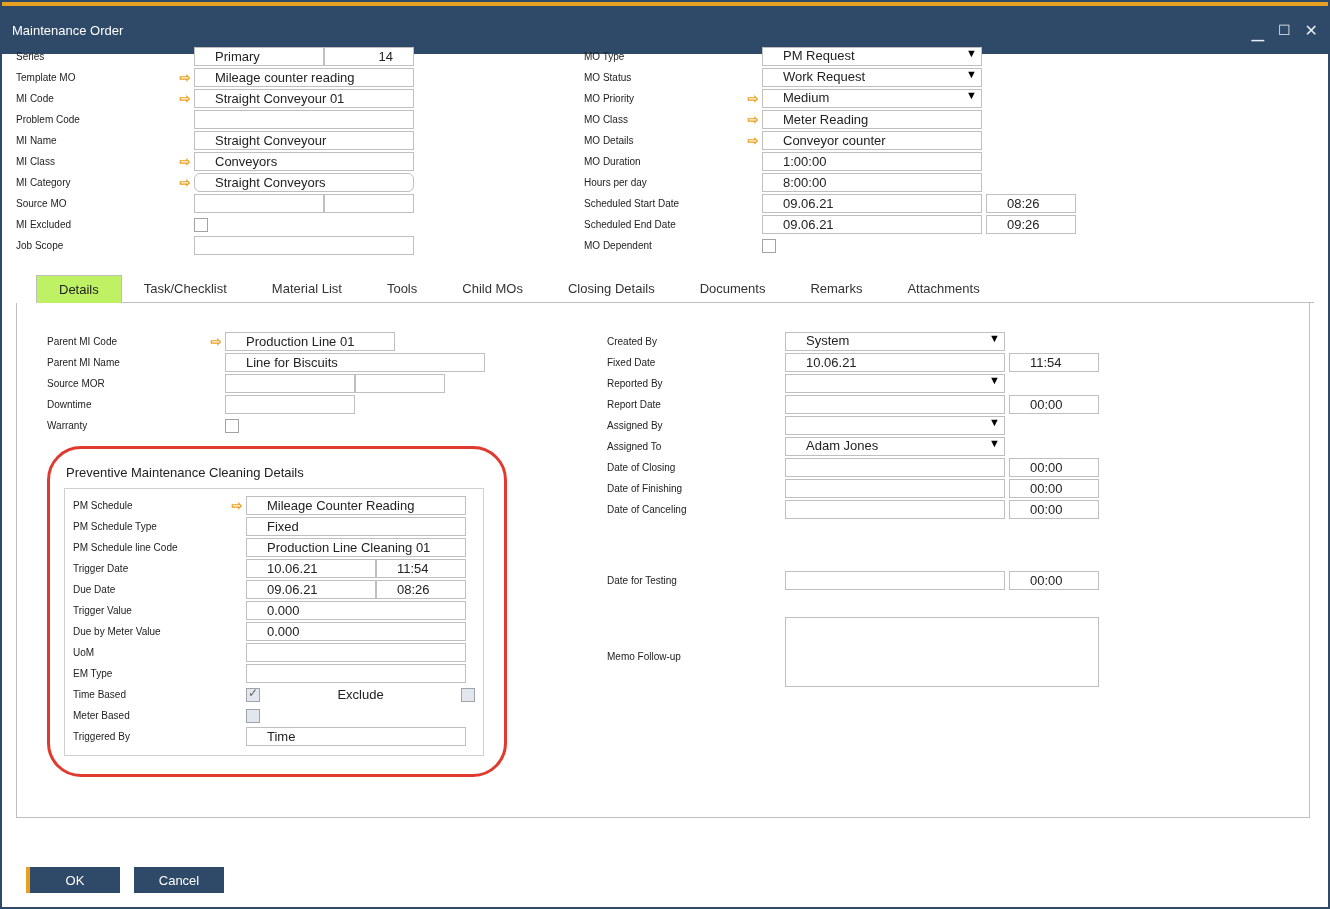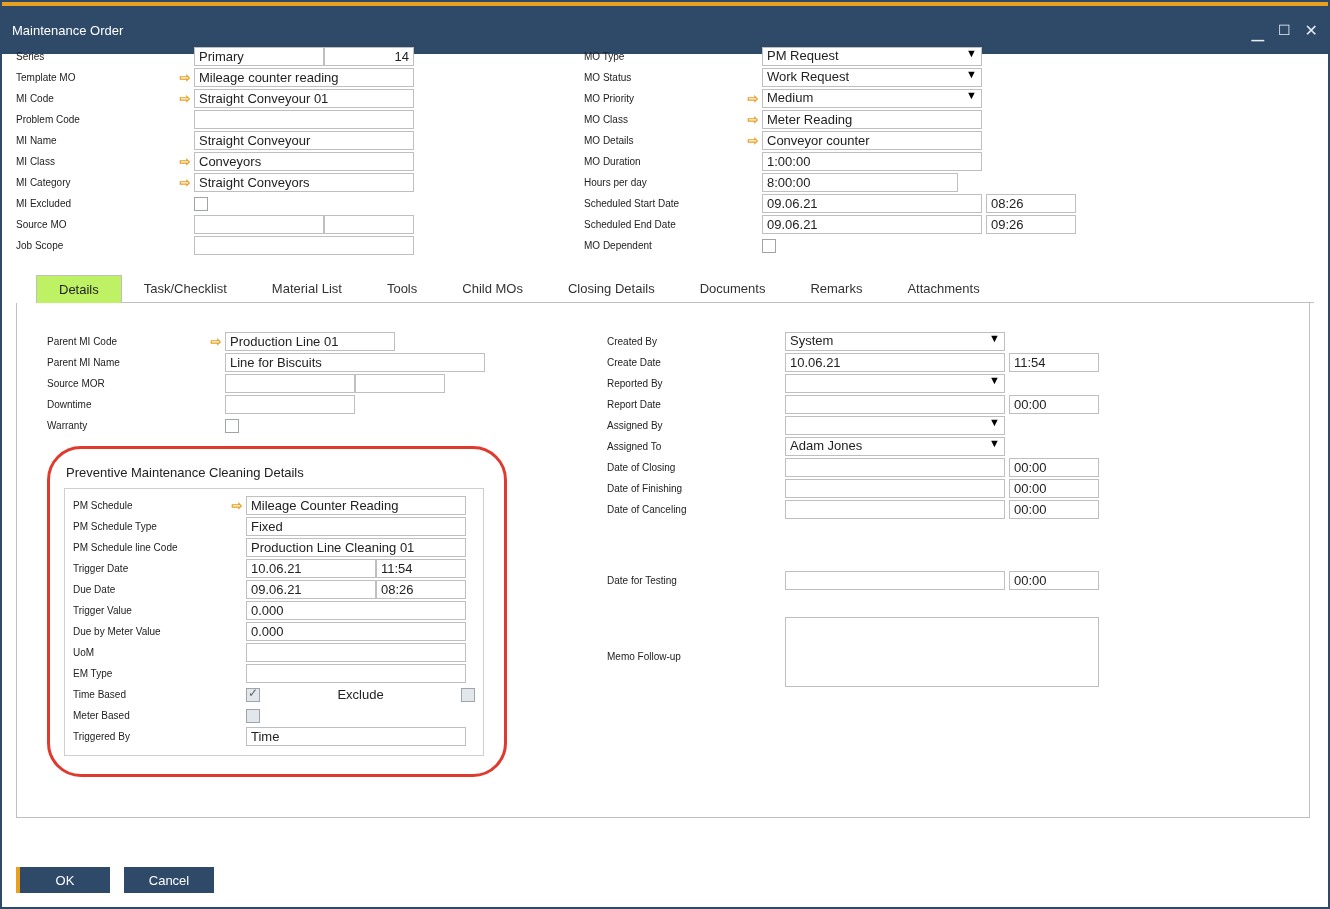--- a/index.html
+++ b/index.html
@@ -68,21 +68,21 @@
     color: #e8a021;
     font-weight: bold;
   }
   .form-row .arrow.empty { visibility: hidden; }
 
   input[type="text"], .cell-input, .select-box {
     height: 19px;
     box-sizing: border-box;
     border: 1px solid #bfbfbf;
     background: #fff;
-    padding: 0 4px;
+    padding: 0 20px;
     font-size: 13px;
     font-family: inherit;
     color: #222;
   }
   .readonly { background: #e2e7ee; }
   .select-box {
     position: relative;
   }
   .select-box .caret {
     position: absolute;
@@ -167,24 +167,25 @@
     margin-left: 6px;
   }
   .pm-inner {
     border: 1px solid #cfcfcf;
     padding: 6px 8px 8px 8px;
     margin-left: 4px;
   }
 
   .btnbar {
     position: absolute;
-    left: 14px;
+    left: 1px;
     bottom: 14px;
     display: flex;
     gap: 14px;
+    padding-left: 23px;
   }
   .btn {
     width: 90px;
     height: 26px;
     background: #2f4a68;
     color: #fff;
     display: flex;
     align-items: center;
     justify-content: center;
     font-size: 13px;
@@ -256,34 +257,34 @@
 
         <div class="form-row">
           <div class="label">MI Class</div>
           <div class="arrow">⇨</div>
           <input type="text" style="width: 220px;" value="Conveyors">
         </div>
 
         <div class="form-row">
           <div class="label">MI Category</div>
           <div class="arrow">⇨</div>
-          <input type="text" style="width: 220px;" value="Straight Conveyors">
-        </div>
-
-        <div class="form-row">
-          <div class="label">MI Excluded</div>
-          <div class="arrow empty">⇨</div>
-          <span class="check"></span>
+          <input type="text" style="width: 220px; border-radius: 6px;" value="Straight Conveyors">
         </div>
 
         <div class="form-row">
           <div class="label">Source MO</div>
           <div class="arrow empty">⇨</div>
           <input type="text" class="readonly" style="width: 130px;" value="">
           <input type="text" style="width: 90px;" value="">
+        </div>
+
+        <div class="form-row">
+          <div class="label">MI Excluded</div>
+          <div class="arrow empty">⇨</div>
+          <span class="check"></span>
         </div>
 
         <div class="form-row">
           <div class="label">Job Scope</div>
           <div class="arrow empty">⇨</div>
           <input type="text" style="width: 220px;" value="">
         </div>
       </div>
 
       <div class="top-col">
@@ -329,21 +330,21 @@
 
         <div class="form-row">
           <div class="label">MO Duration</div>
           <div class="arrow empty">⇨</div>
           <input type="text" style="width: 220px;" value="1:00:00">
         </div>
 
         <div class="form-row">
           <div class="label">Hours per day</div>
           <div class="arrow empty">⇨</div>
-          <input type="text" style="width: 196px;" value="8:00:00">
+          <input type="text" style="width: 220px;" value="8:00:00">
         </div>
 
         <div class="form-row">
           <div class="label">Scheduled Start Date</div>
           <div class="arrow empty">⇨</div>
           <input type="text" style="width: 220px;" value="09.06.21">
           <input type="text" style="width: 90px; margin-left: 4px;" value="08:26">
         </div>
 
         <div class="form-row">
@@ -501,21 +502,21 @@
           <div class="form-row">
             <div class="label">Created By</div>
             <div class="arrow empty">⇨</div>
             <div class="select-box" style="width:220px">
               <span>System</span>
               <span class="caret">▼</span>
             </div>
           </div>
 
           <div class="form-row">
-            <div class="label">Create Date</div>
+            <div class="label">Fixed Date</div>
             <div class="arrow empty">⇨</div>
             <input type="text" class="readonly" style="width: 220px;" value="10.06.21">
             <input type="text" class="readonly" style="width: 90px; margin-left: 4px;" value="11:54">
           </div>
 
           <div class="form-row">
             <div class="label">Reported By</div>
             <div class="arrow empty">⇨</div>
             <div class="select-box" style="width:220px">
               <span></span>

